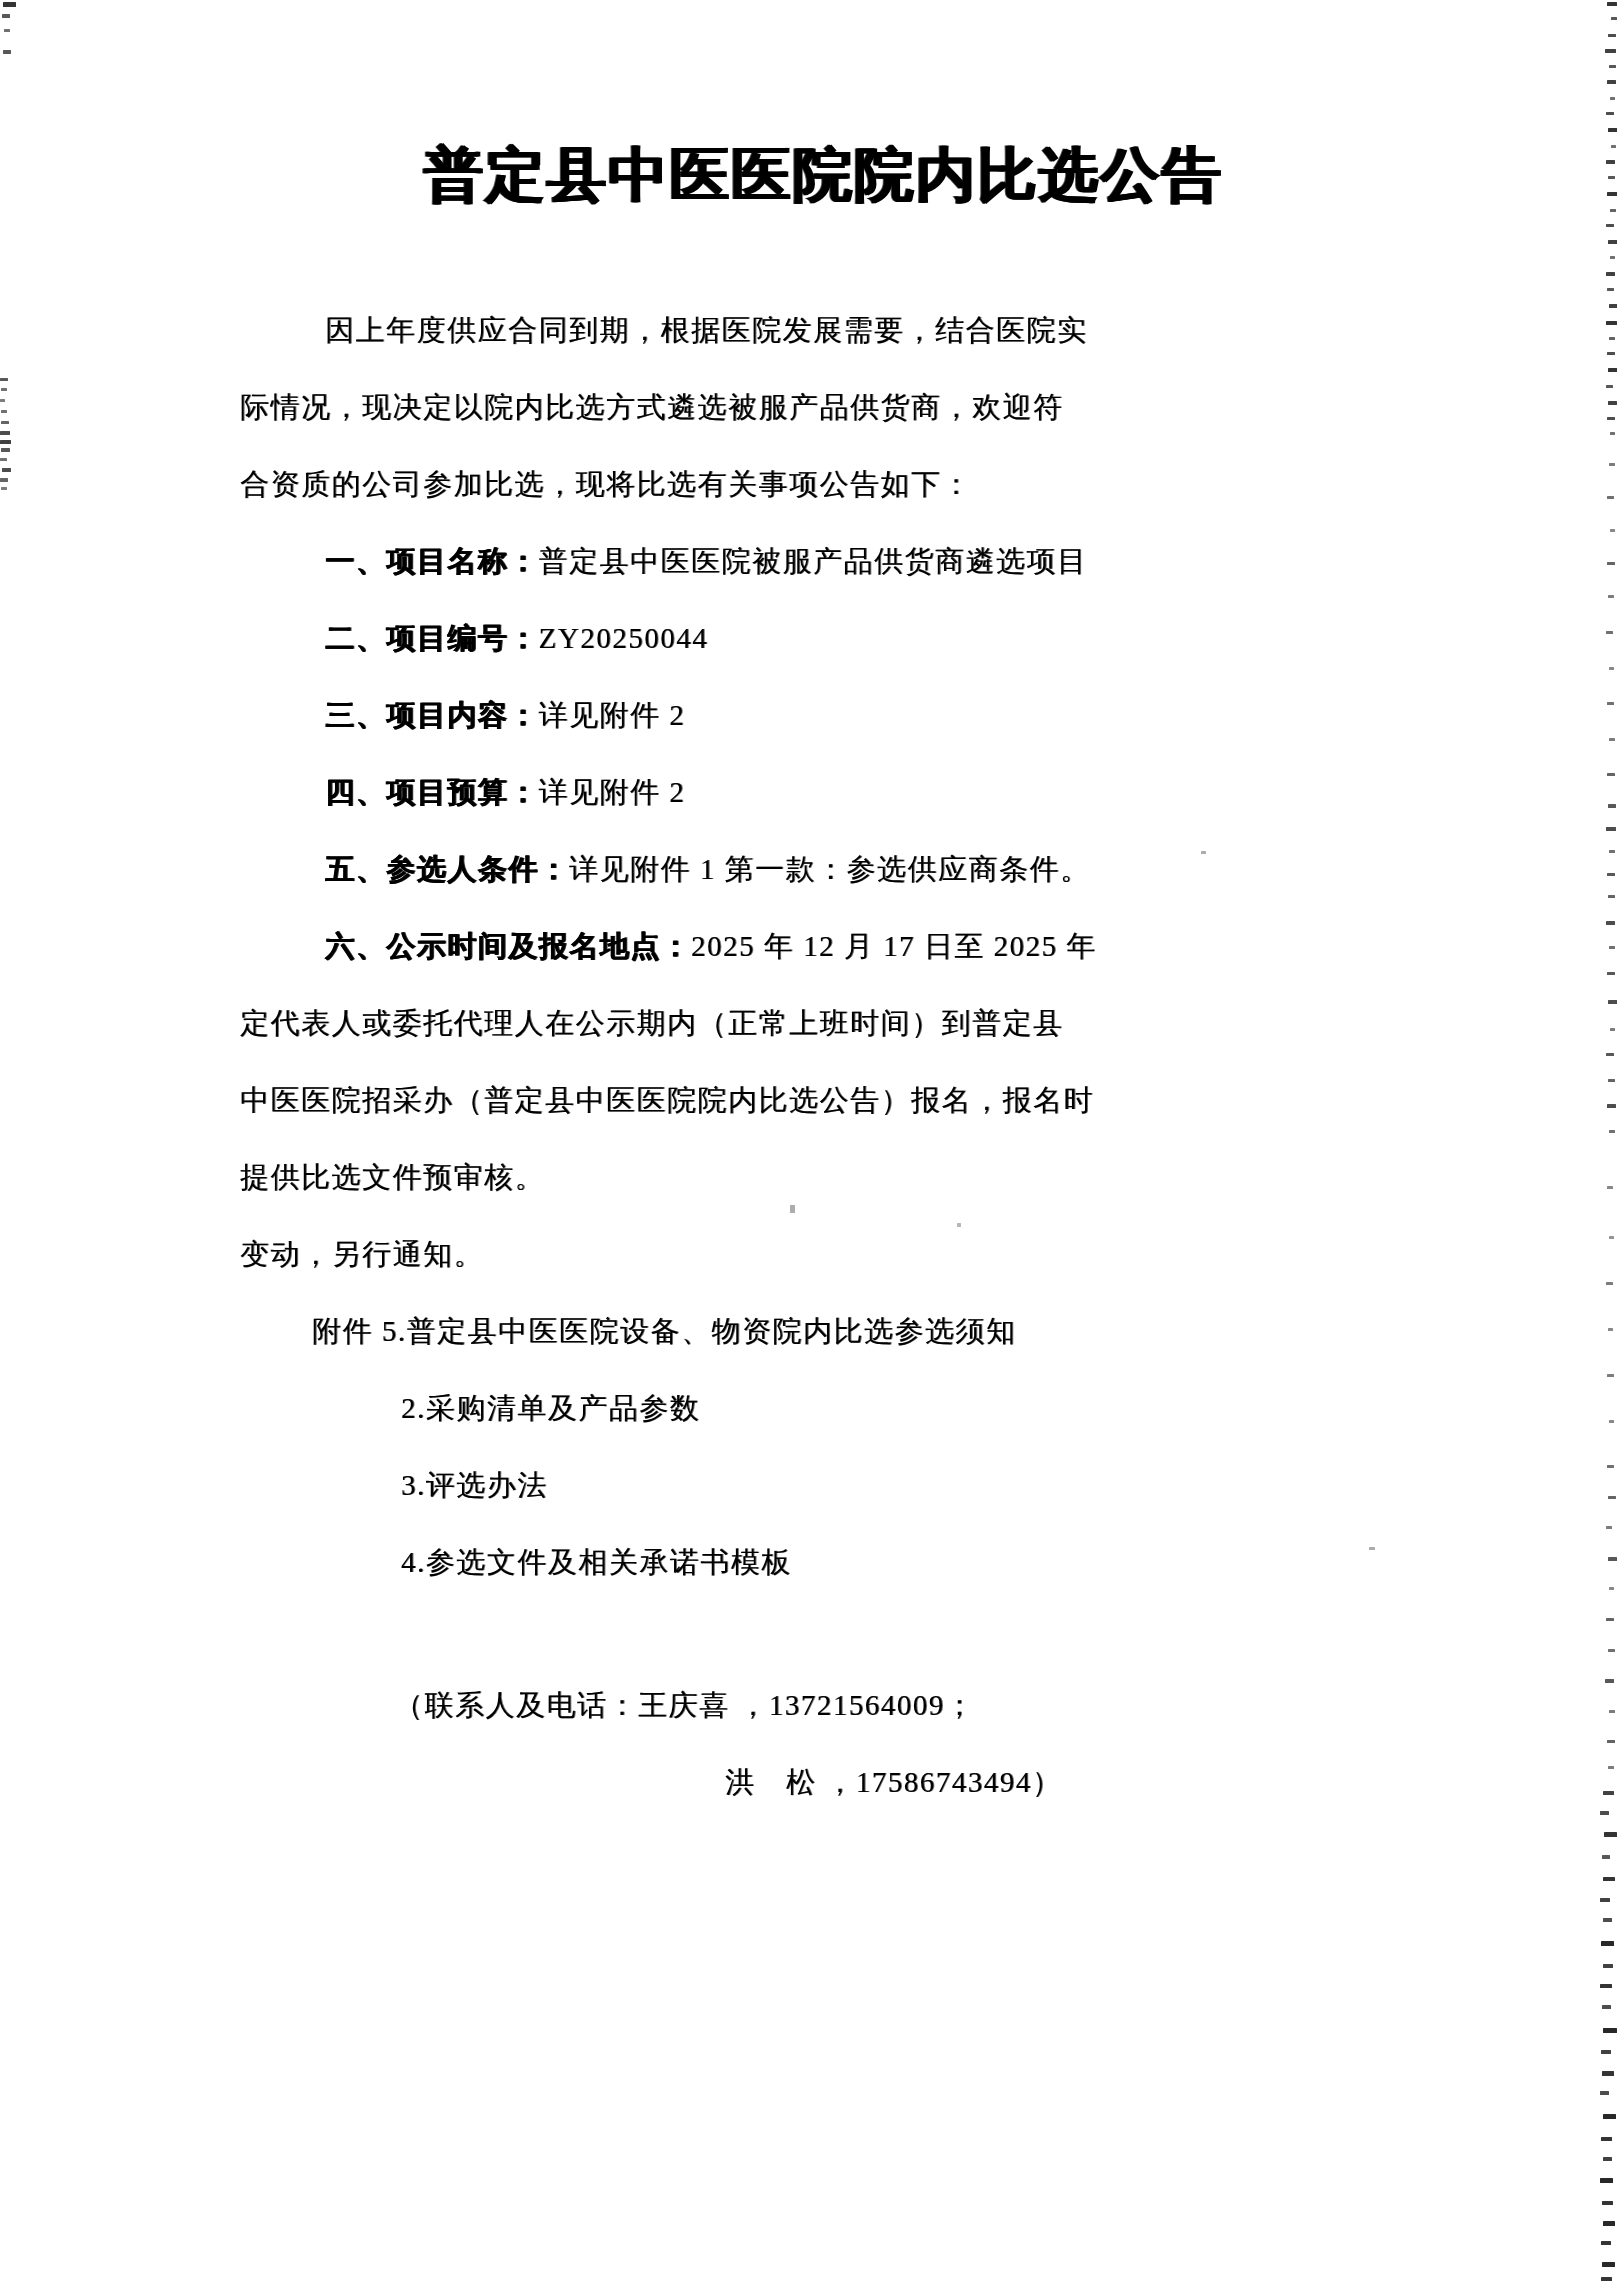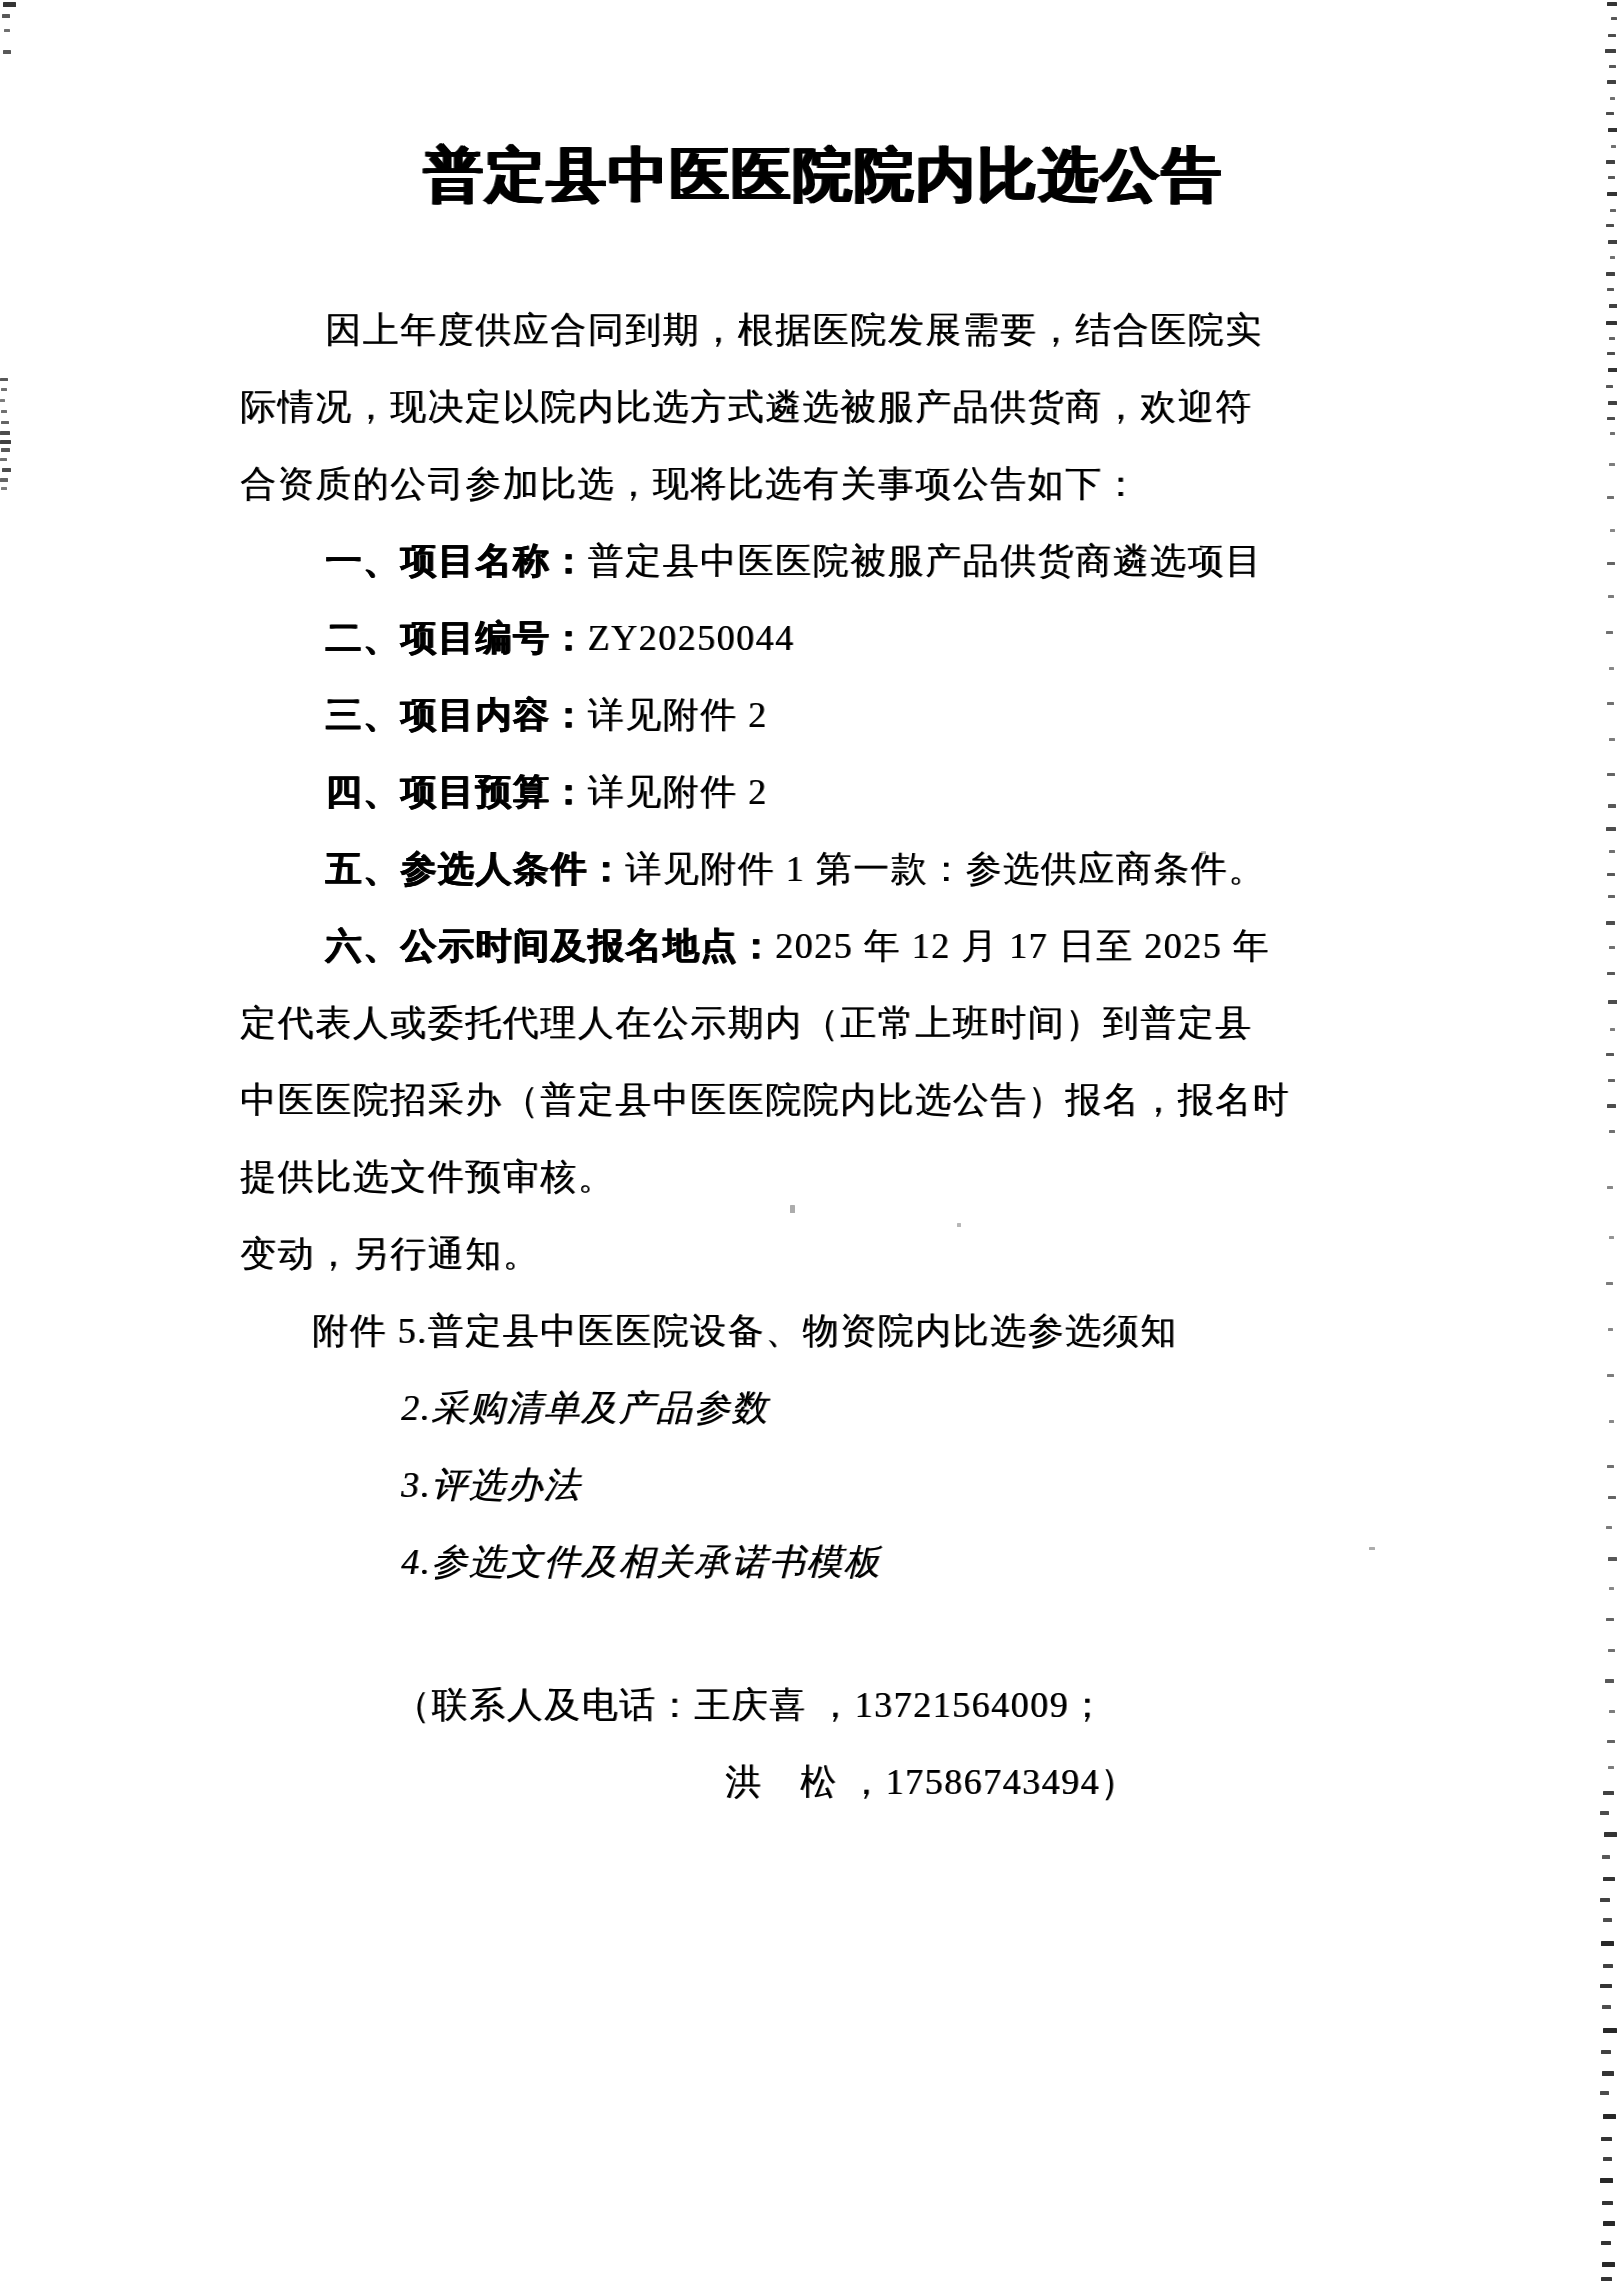--- a/index.html
+++ b/index.html
@@ -32,33 +32,33 @@
   }
   .doc-body {
     position: absolute;
     left: 232px;
     top: 292px;
     width: 1262px;
   }
   .line {
     height: 77px;
     line-height: 77px;
-    font-size: 36px;
+    font-size: 29px;
     letter-spacing: 1.5px;
     white-space: pre;
     text-shadow: 1px 0 0 rgba(0,0,0,0.55);
   }
   .line .lbl {
     font-weight: 700;
     text-shadow: 1.5px 0 0 rgba(0,0,0,0.8), 0.5px 0 0 #000;
   }
   .ind2            { margin-left: 93px; }
   .flush           { margin-left: 8px; }
   .attach-head     { margin-left: 80px; }
-  .attach-sub      { margin-left: 169px; font-style: italic; }
+  .attach-sub      { margin-left: 169px; }
   .contact-first   { margin-left: 162px; }
   .contact-second  { margin-left: 493px; }
   .blank           { height: 66px; }
   .noise-layer {
     position: absolute;
     inset: 0;
     pointer-events: none;
   }
   .nz {
     position: absolute;

